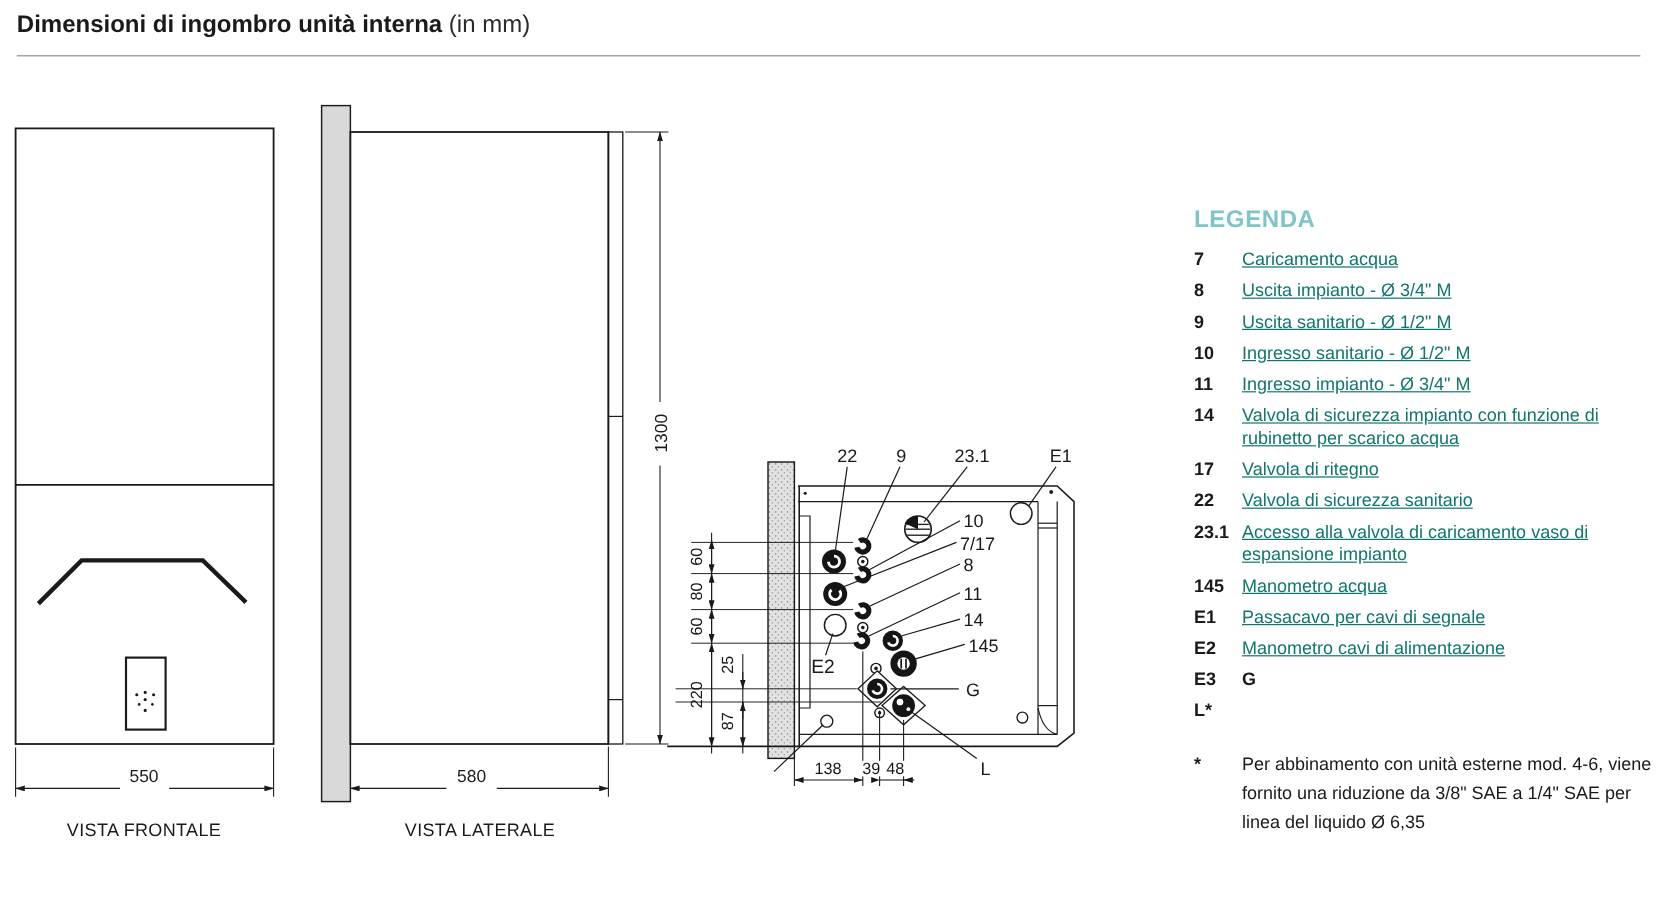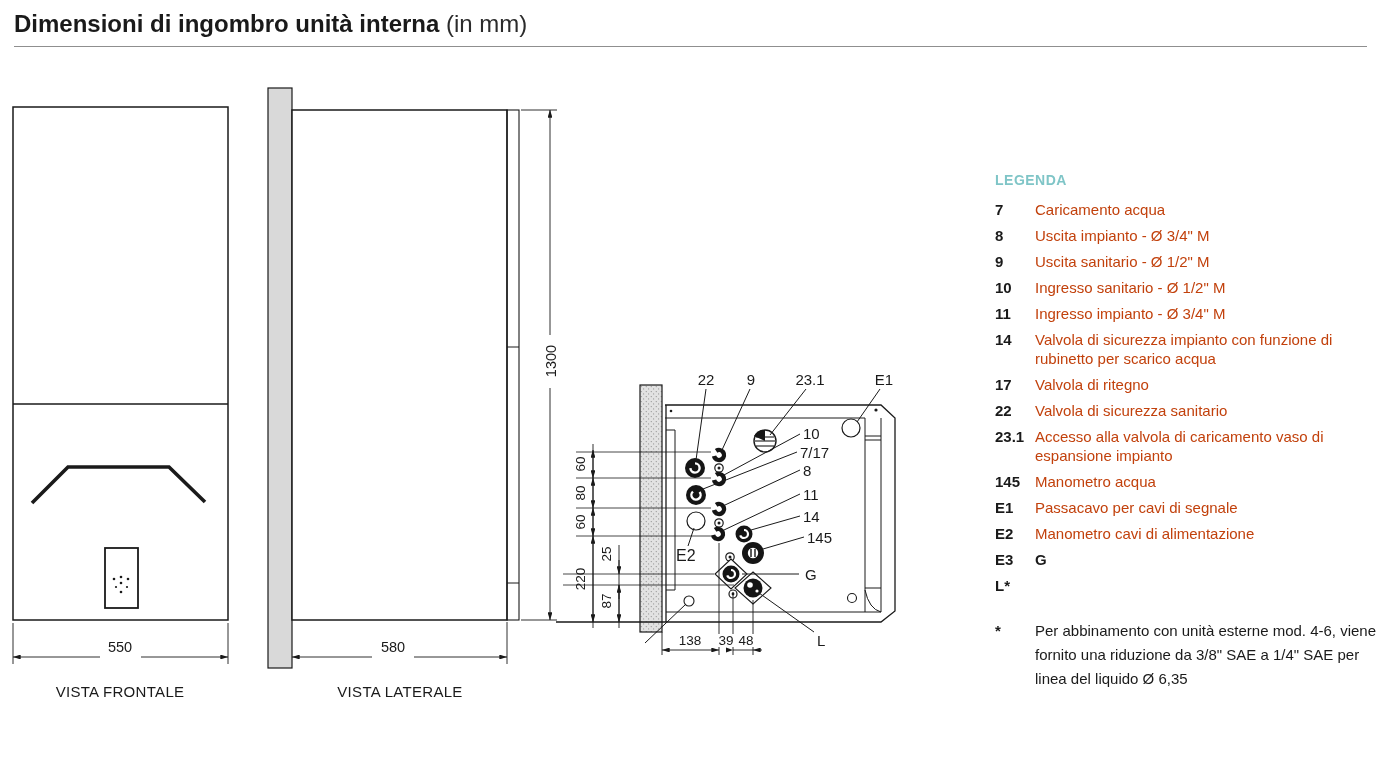--- a/index.html
+++ b/index.html
@@ -1,28 +1,28 @@
 <!DOCTYPE html>
 <html><head>
 <meta charset="utf-8">
 <style>
   html,body{margin:0;padding:0;background:#fff;}
   .canvas{position:relative;width:1381px;height:760px;background:#fff;overflow:hidden;
           font-family:"Liberation Sans", sans-serif;color:#1a1a1a;}
-  .title-wrap{position:absolute;left:14px;top:10px;font-size:24px;}
+  .title-wrap{position:absolute;left:14px;top:10px;font-size:20px;}
   .title-main{font-weight:bold;}
   .title-suffix{font-weight:normal;color:#2b2b2b;}
   .title-rule{position:absolute;left:14px;top:46px;width:1353px;height:0;border-top:1.6px solid #8f8f8f;}
   .drawing{position:absolute;left:0;top:60px;}
   svg text{font-family:"Liberation Sans", sans-serif;fill:#1a1a1a;}
   .legend{position:absolute;left:995px;top:172px;width:372px;}
-  .legend-heading{font-size:14px;font-weight:bold;letter-spacing:.5px;margin:0 0 12px 0;}
+  .legend-heading{font-size:20px;font-weight:bold;letter-spacing:.5px;margin:0 0 12px 0;}
   .lg-grid{display:grid;grid-template-columns:40px 345px;row-gap:7px;font-size:15px;line-height:19px;}
   .lg-key{font-weight:bold;}
-  .lg-text{color:#c2410c;}
+  .lg-text{color:#0f766e;text-decoration:underline;}
   .footnote{margin-top:24px;display:grid;grid-template-columns:40px 345px;font-size:15px;line-height:24px;}
   .fn-key{font-weight:bold;}
 </style>
 </head>
 <body>
 
 <div class="canvas">
 
   <div class="title-wrap">
     <span class="title-main">Dimensioni di ingombro unità interna</span><span class="title-suffix"> (in mm)</span>

